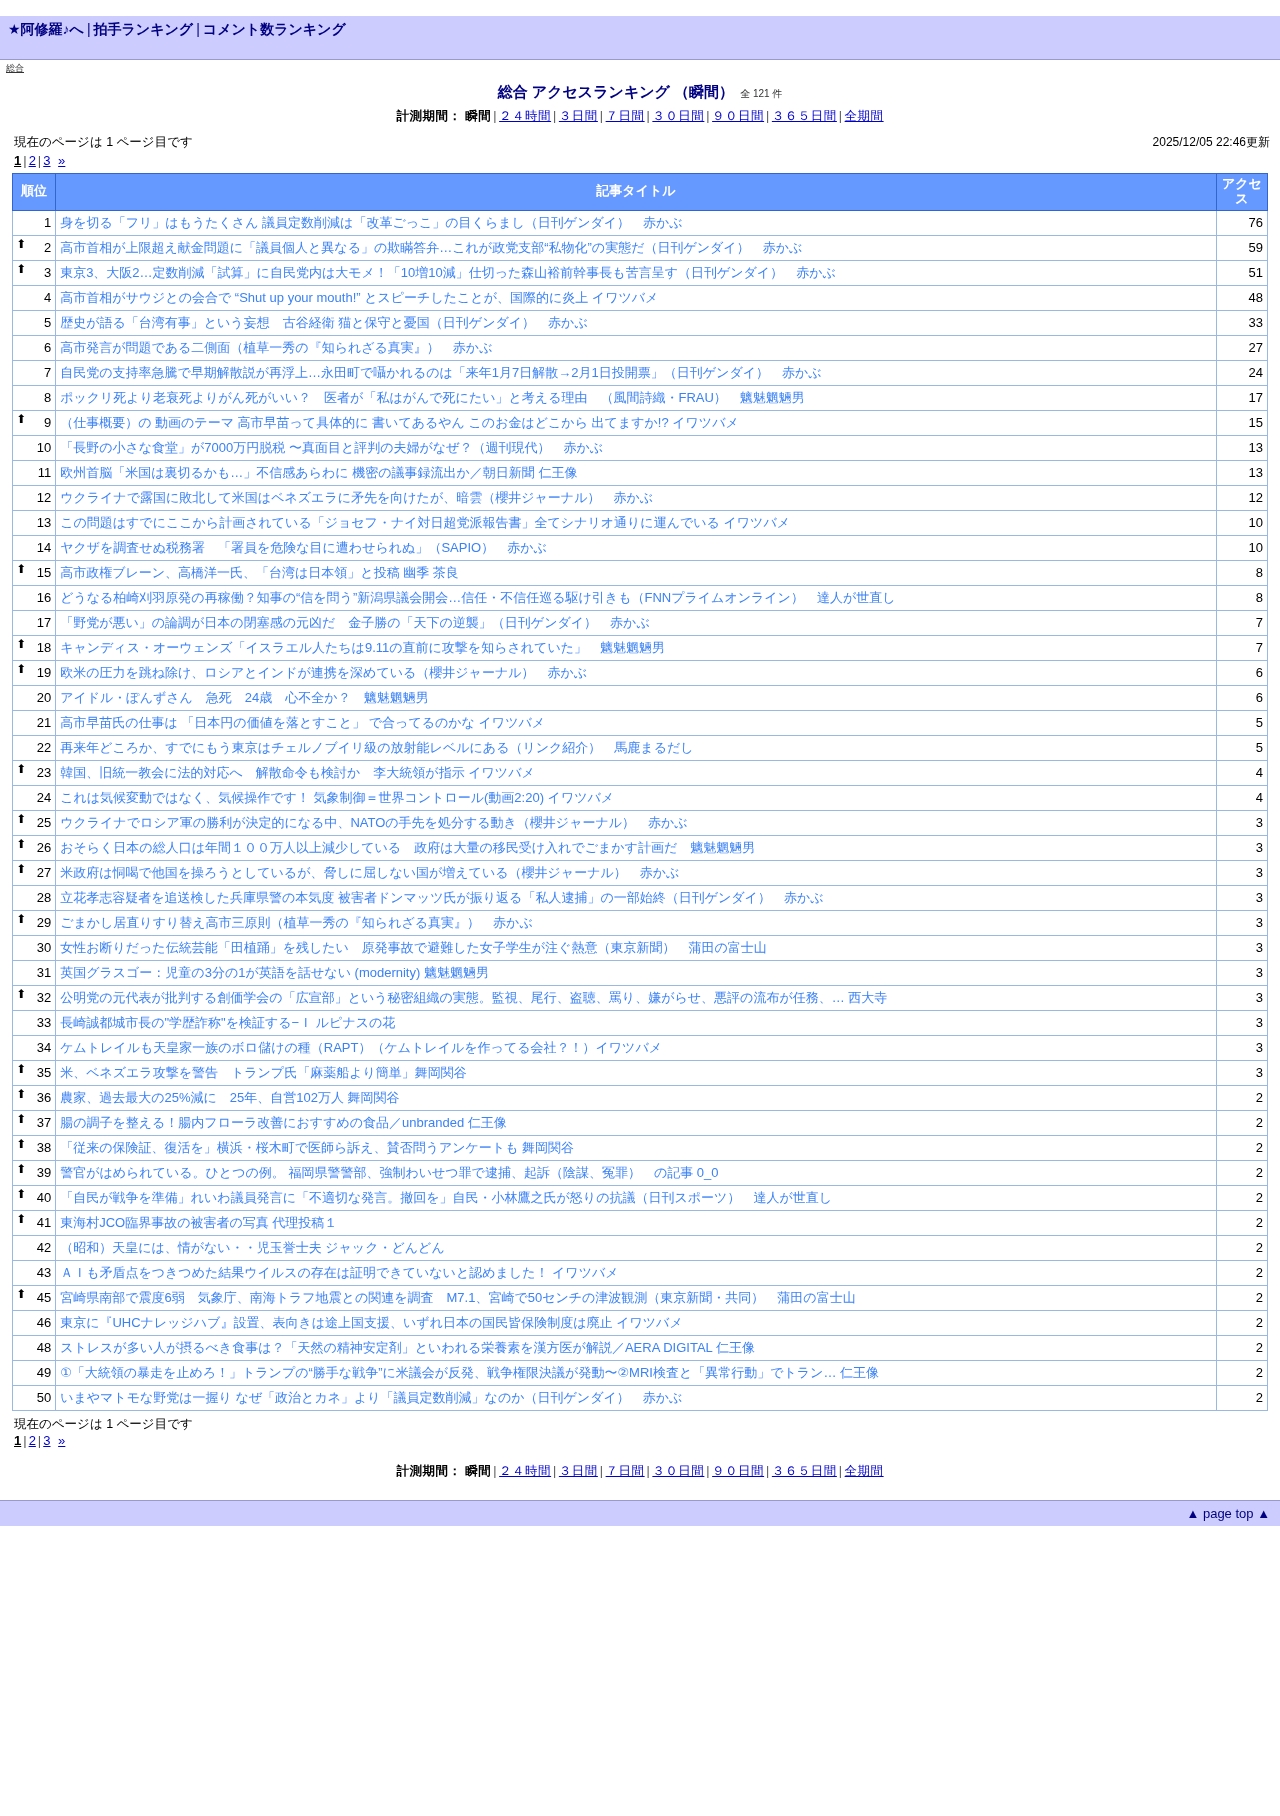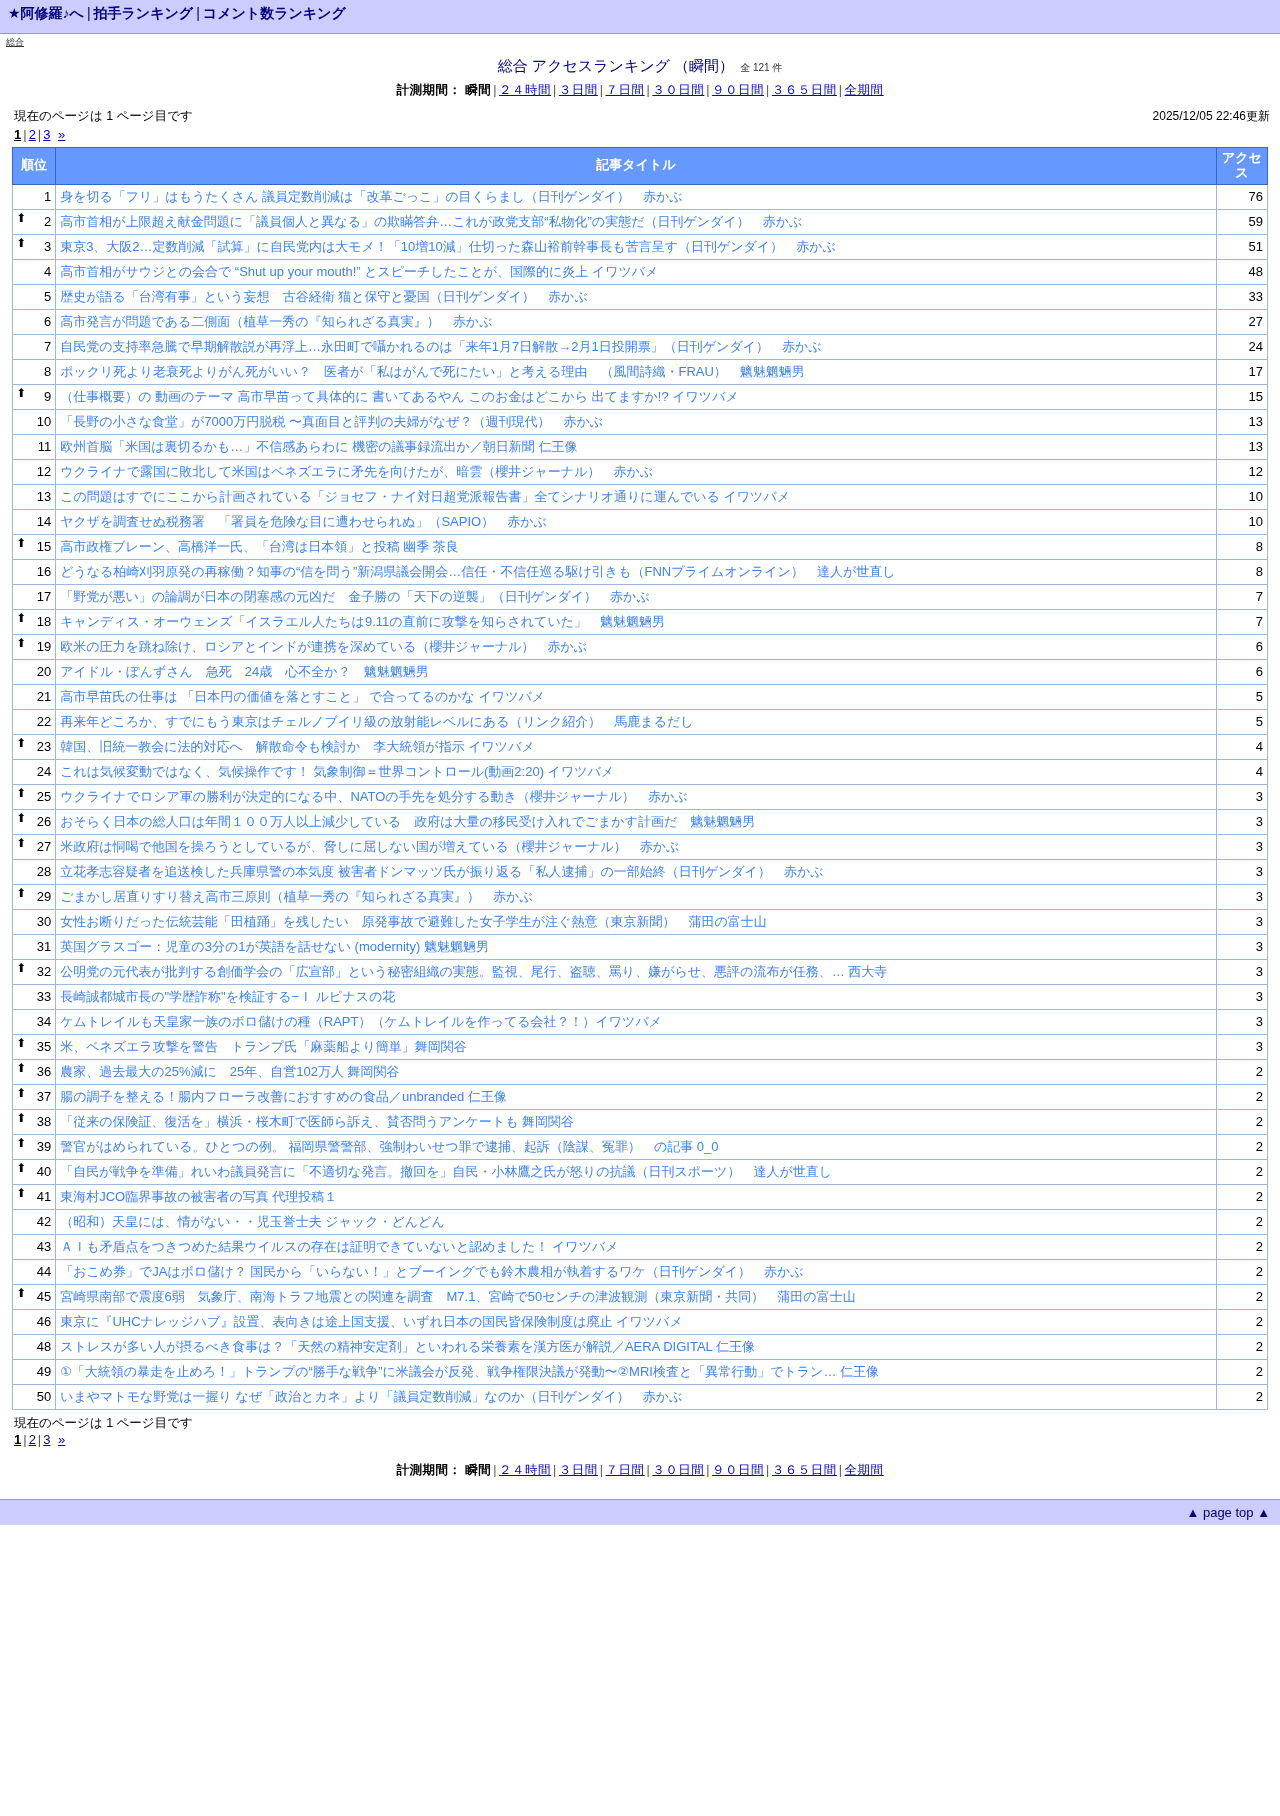--- a/index.html
+++ b/index.html
@@ -12,42 +12,43 @@
     font-family: "Liberation Sans", "DejaVu Sans", sans-serif;
     font-size: 13px;
     color: #000000;
   }
   a { text-decoration: none; }
 
   
   .topnav {
     background: #ccccff;
     border-bottom: 1px solid #9999cc;
-    padding: 5px 8px 10px 8px;
+    padding: 5px 8px 20px 8px;
     font-size: 14px;
     font-weight: bold;
+    margin-top: 16px;
   }
   .topnav a { color: #000080; }
   .topnav .sep { color: #000080; padding: 0 3px; font-weight: normal; }
 
   .breadcrumb {
     font-size: 9px;
     color: #333333;
     padding: 2px 6px 0 6px;
     text-decoration: underline;
   }
 
   
   .title-block {
     text-align: center;
     padding: 8px 0 2px 0;
   }
   .title-block .main-title {
     color: #000080;
-    font-weight: normal;
+    font-weight: bold;
     font-size: 15px;
   }
   .title-block .count {
     font-size: 10px;
     color: #333333;
     margin-left: 6px;
   }
   .period-row {
     text-align: center;
     font-size: 12.5px;
@@ -388,25 +389,20 @@
         <td class="rank"><span>42</span></td>
         <td class="title"><a href="#">（昭和）天皇には、情がない・・児玉誉士夫 ジャック・どんどん</a></td>
         <td class="acc">2</td>
       </tr>
       <tr>
         <td class="rank"><span>43</span></td>
         <td class="title"><a href="#">ＡＩも矛盾点をつきつめた結果ウイルスの存在は証明できていないと認めました！ イワツバメ</a></td>
         <td class="acc">2</td>
       </tr>
       <tr>
-        <td class="rank"><span>44</span></td>
-        <td class="title"><a href="#">「おこめ券」でJAはボロ儲け？ 国民から「いらない！」とブーイングでも鈴木農相が執着するワケ（日刊ゲンダイ）　赤かぶ</a></td>
-        <td class="acc">2</td>
-      </tr>
-      <tr>
         <td class="rank"><span class="up">⬆</span><span>45</span></td>
         <td class="title"><a href="#">宮崎県南部で震度6弱　気象庁、南海トラフ地震との関連を調査　M7.1、宮崎で50センチの津波観測（東京新聞・共同）　蒲田の富士山</a></td>
         <td class="acc">2</td>
       </tr>
       <tr>
         <td class="rank"><span>46</span></td>
         <td class="title"><a href="#">東京に『UHCナレッジハブ』設置、表向きは途上国支援、いずれ日本の国民皆保険制度は廃止 イワツバメ</a></td>
         <td class="acc">2</td>
       </tr>
       <tr>

